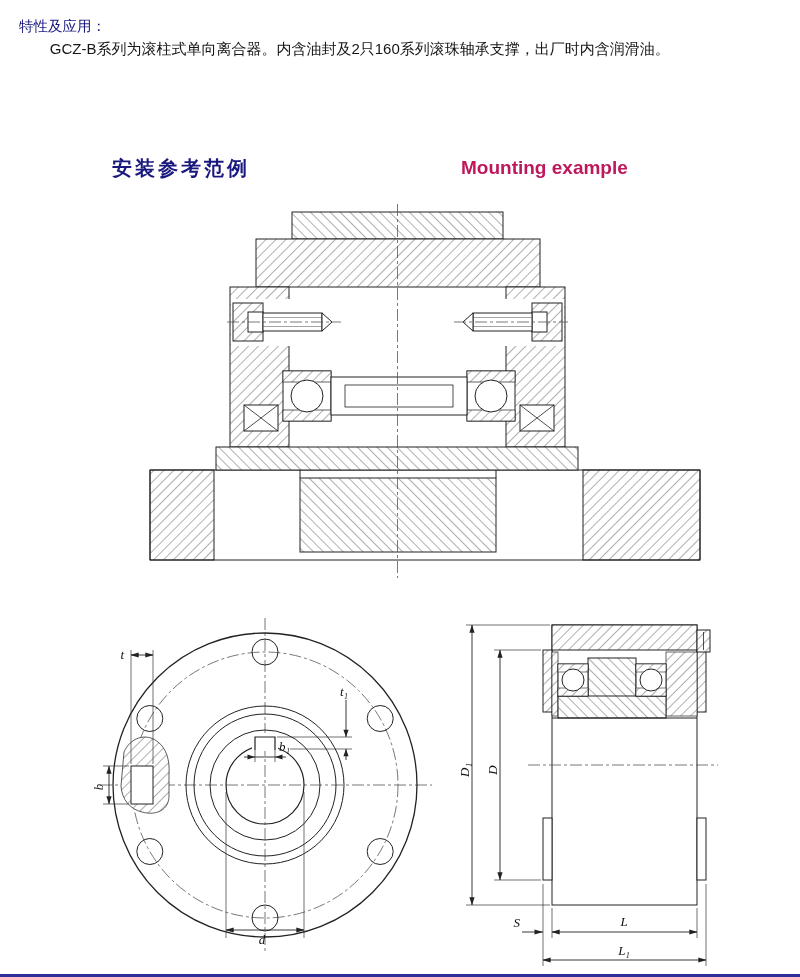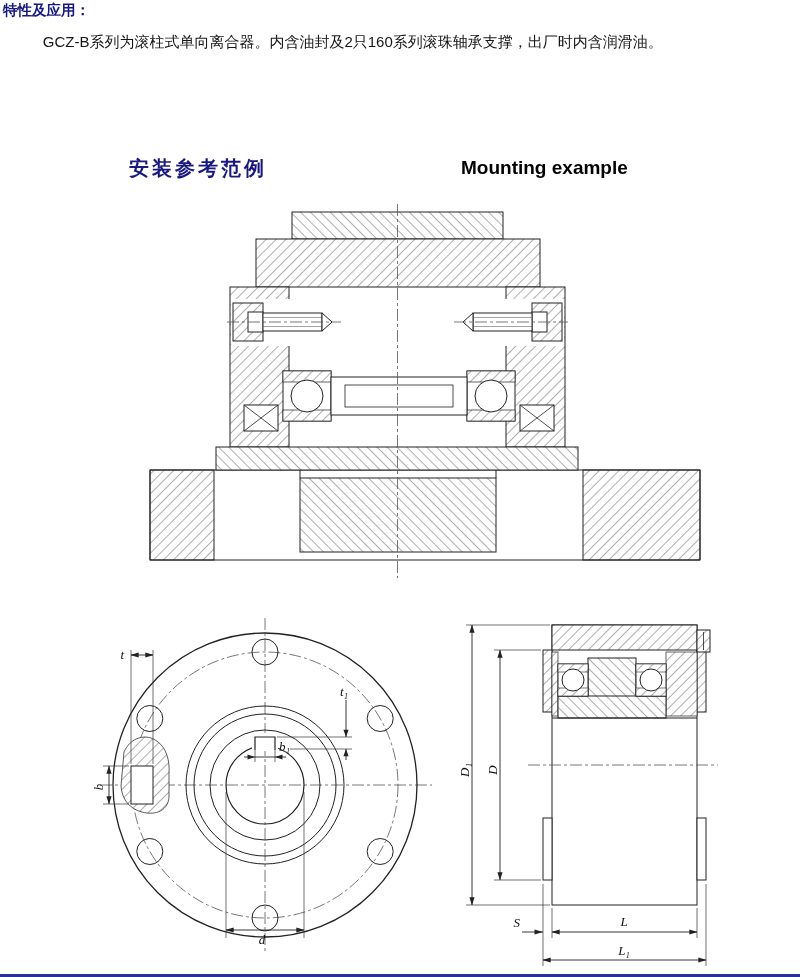--- a/index.html
+++ b/index.html
@@ -1,35 +1,35 @@
 <!DOCTYPE html>
 <html><head>
 <meta charset="utf-8">
 <style>
   html,body{margin:0;padding:0;background:#e8e8e8;}
   .page{
     position:relative;width:800px;height:977px;background:#ffffff;
     font-family:"Liberation Sans",sans-serif;overflow:hidden;margin:0 auto;
   }
   .features-heading{
-    position:absolute;left:3px;top:1px;margin:0;
-    font-size:14.5px;font-weight:bold;color:#18187e;
+    position:absolute;left:3px;top:1px;margin:16px;
+    font-size:14.5px;font-weight:normal;color:#18187e;
   }
   .intro{position:absolute;left:3px;top:20px;width:793px;}
   .intro p{
-    margin:9px;font-size:15px;line-height:26.5px;
+    margin:16px;font-size:15px;line-height:26.5px;
     text-indent:2.05em;color:#161616;
   }
   .title-zh{
-    position:absolute;left:129px;top:155px;margin:0;
+    position:absolute;left:112px;top:155px;margin:0;
     font-size:20px;font-weight:bold;color:#18187e;letter-spacing:3px;
   }
   .title-en{
     position:absolute;left:461px;top:157px;margin:0;
-    font-size:19px;font-weight:bold;color:#000000;
+    font-size:19px;font-weight:bold;color:#be185d;
   }
   svg{position:absolute;display:block;}
   svg line,svg rect,svg circle,svg path,svg polygon{vector-effect:none;}
   .outline{stroke:#222;fill:none;stroke-width:1;}
   .dimtext{font-family:"Liberation Serif",serif;font-style:italic;font-size:13px;fill:#111;}
   .bottom-rule{position:absolute;left:0;right:0;bottom:0;height:3px;background:#2e2e9a;}
 </style>
 </head>
 <body>
 

